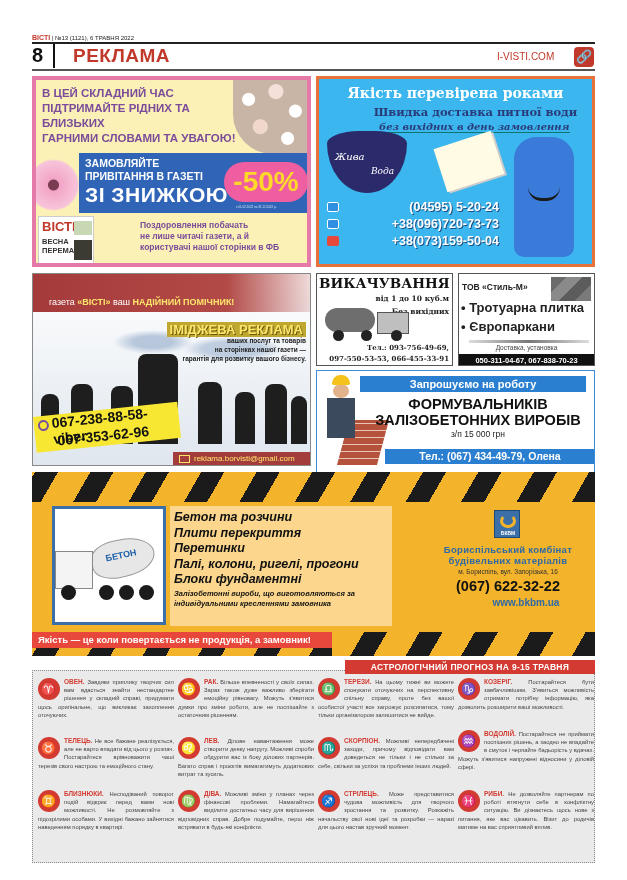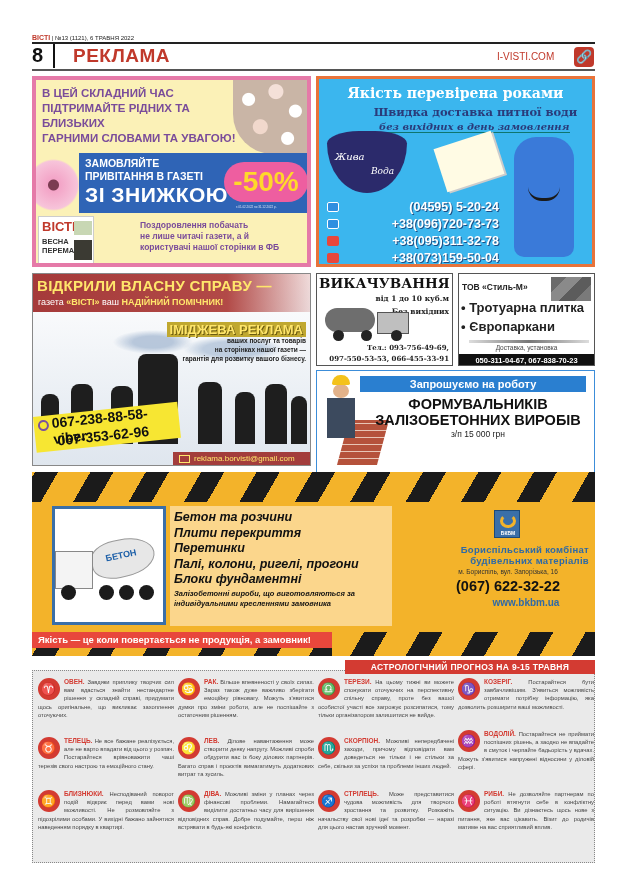--- a/index.html
+++ b/index.html
@@ -48,21 +48,21 @@
   .ad2 .bottle .face { position: absolute; left: 14px; top: 50px; width: 32px; height: 14px; border-bottom: 3px solid #1a1a1a; border-radius: 0 0 16px 16px; }
   .ad2 .phones { position: absolute; left: 8px; top: 119px; }
   .ad2 .phone-row { height: 17px; display: flex; align-items: center; }
   .ad2 .p-icon { width: 12px; height: 10px; border-radius: 2px; margin-right: 12px; }
   .ad2 .p-num { font-size: 12.5px; font-weight: bold; color: #fff; text-shadow: 1px 1px 0 #1e4f85; width: 148px; text-align: right; }
 
   
   .ad3 { position: absolute; left: 32px; top: 273px; width: 279px; height: 193px; background: linear-gradient(#ffffff, #dfe6ee); border: 1px solid #888; overflow: hidden; }
   .ad3 .banner { position: absolute; left: 0; top: 0; width: 100%; height: 38px; background: linear-gradient(90deg, #a53a3a 0%, #b24a47 70%, rgba(178,74,71,0.2) 100%); }
   .ad3 .b1 { position: absolute; left: 4px; top: 3px; font-size: 15px; font-weight: bold; color: #ffe66b; letter-spacing: 0.3px; }
-  .ad3 .b2 { position: absolute; left: 5px; top: 23px; font-size: 9px; color: #fff; }
+  .ad3 .b2 { position: absolute; left: 16px; top: 23px; font-size: 9px; color: #fff; }
   .ad3 .b2 b { color: #ffe66b; }
   .ad3 .map { position: absolute; left: 60px; top: 40px; width: 200px; height: 70px; background: radial-gradient(ellipse at 30% 40%, #9fb4cf 20px, transparent 40px), radial-gradient(ellipse at 70% 50%, #a9bdd5 30px, transparent 50px); opacity: 0.7; }
   .ad3 .image-title { position: absolute; right: 4px; top: 48px; font-size: 13px; font-weight: bold; color: #ffe66b; background: #c0a830; padding: 0 3px; text-shadow: 1px 1px 0 #6a5a10; }
   .ad3 .image-text { position: absolute; right: 4px; top: 62px; font-size: 6.5px; font-weight: bold; color: #222; text-align: right; line-height: 9px; }
   .ad3 .people { position: absolute; left: 0; top: 100px; width: 100%; height: 70px; }
   .ad3 .person { position: absolute; bottom: 0; background: #1e1e1e; border-radius: 8px 8px 0 0; }
   .ad3 .phone-band { position: absolute; left: 0; top: 143px; width: 145px; height: 36px; background: #f7e632; transform: rotate(-6deg); transform-origin: left top; }
   .ad3 .ph1 { position: absolute; left: 18px; top: 0px; font-size: 14px; font-weight: bold; color: #111; }
   .ad3 .ph2 { position: absolute; left: 22px; top: 18px; font-size: 14px; font-weight: bold; color: #111; }
   .ad3 .viber-icon { position: absolute; left: 4px; top: 4px; width: 11px; height: 11px; border-radius: 50%; border: 2px solid #7b519d; background: #f7e632; }
@@ -114,21 +114,21 @@
   .ad7 .drum { position: absolute; left: 50px; top: 4px; width: 64px; height: 38px; background: #e7e7e7; border: 1px solid #999; border-radius: 40% 50% 50% 40%; transform: rotate(-12deg); }
   .ad7 .drum span { position: absolute; left: 14px; top: 10px; font-size: 9px; font-weight: bold; color: #1c5fa8; }
   .ad7 .mcab { position: absolute; left: 14px; top: 16px; width: 38px; height: 38px; background: #f4f4f4; border: 1px solid #888; }
   .ad7 .mw { position: absolute; top: 50px; width: 15px; height: 15px; background: #1b1b1b; border-radius: 50%; }
   .ad7 .list-panel { position: absolute; left: 138px; top: 34px; width: 222px; height: 120px; background: #fbd68c; }
   .ad7 .list-item { font-size: 12.5px; font-weight: bold; font-style: italic; color: #111; line-height: 15.5px; padding-left: 4px; }
   .ad7 .list-note { font-size: 7.5px; font-weight: bold; font-style: italic; color: #111; line-height: 9px; padding-left: 4px; margin-top: 1px; }
   .ad7 .logo { position: absolute; left: 462px; top: 38px; width: 26px; height: 28px; background: #3a6fa8; border: 1px solid #1d4a78; }
   .ad7 .logo .tri { position: absolute; left: 5px; top: 3px; width: 16px; height: 14px; border-radius: 50%; border: 3px solid #f3b32a; border-top-color: transparent; }
   .ad7 .logo .lt { position: absolute; left: 1px; top: 19px; width: 24px; font-size: 5px; color: #fff; text-align: center; font-weight: bold; }
-  .ad7 .company { position: absolute; left: 395px; top: 72px; width: 162px; text-align: right; font-size: 9.5px; font-weight: bold; color: #2f6aa6; line-height: 11px; letter-spacing: 0.3px; }
+  .ad7 .company { position: absolute; left: 395px; top: 72px; width: 162px; text-align: center; font-size: 9.5px; font-weight: bold; color: #2f6aa6; line-height: 11px; letter-spacing: 0.3px; }
   .ad7 .addr { position: absolute; left: 395px; top: 96px; width: 162px; text-align: center; font-size: 6.5px; color: #333; }
   .ad7 .ctel { position: absolute; left: 395px; top: 106px; width: 162px; text-align: center; font-size: 14.5px; font-weight: bold; color: #111; }
   .ad7 .www { position: absolute; left: 413px; top: 125px; width: 162px; text-align: center; font-size: 10px; font-weight: bold; color: #2f6aa6; }
   .ad7 .slogan { position: absolute; left: 0; top: 160px; width: 300px; height: 16px; background: #e8473c; color: #fff; font-size: 9.5px; font-weight: bold; line-height: 16px; padding-left: 6px; }
 
   
   .astro { position: absolute; left: 32px; top: 670px; width: 563px; height: 193px; background: #eaeaea; border: 1px dotted #888; }
   .astro-title { position: absolute; left: 345px; top: 660px; width: 250px; height: 14px; background: #d33b32; color: #fff; font-size: 8.5px; font-weight: bold; text-align: center; line-height: 14px; letter-spacing: 0.3px; }
   .sign { position: absolute; width: 136px; }
   .sign .ico { position: absolute; left: 0; top: 0; width: 22px; height: 22px; border-radius: 50%; background: #d33b32; color: #fff; font-size: 12px; text-align: center; line-height: 22px; }
@@ -201,33 +201,28 @@
     <div class="phone-row">
       <span class="p-icon" style="background:#2f8fe0;border:1px solid #fff"></span>
       <span class="p-num">(04595) 5-20-24</span>
     </div>
     <div class="phone-row">
       <span class="p-icon" style="background:#2f8fe0;border:1px solid #fff"></span>
       <span class="p-num">+38(096)720-73-73</span>
     </div>
     <div class="phone-row">
       <span class="p-icon" style="background:#e8473c"></span>
-      <span class="p-num">+38(095)311-32-78</span>
-    </div>
-    <div class="phone-row">
-      <span class="p-icon" style="background:#e8473c"></span>
       <span class="p-num">+38(073)159-50-04</span>
     </div>
   </div>
 </div>
 
 <div class="ad3">
   <div class="map"></div>
   <div class="banner">
-    <div class="b1">ВІДКРИЛИ ВЛАСНУ СПРАВУ —</div>
     <div class="b2">
       <span>газета </span><b>«ВІСТІ»</b><span> ваш </span><b>НАДІЙНИЙ ПОМІЧНИК!</b>
     </div>
   </div>
   <div class="image-title">ІМІДЖЕВА РЕКЛАМА</div>
   <div class="image-text">
     <div>ваших послуг та товарів</div>
     <div>на сторінках нашої газети —</div>
     <div>гарантія для розвитку вашого бізнесу.</div>
   </div>
@@ -283,20 +278,21 @@
       <div class="body"></div>
       <div class="head"></div>
       <div class="helmet"></div>
   </div>
   <div class="top-band">Запрошуємо на роботу</div>
   <div class="j1">
     <div>ФОРМУВАЛЬНИКІВ</div>
     <div>ЗАЛІЗОБЕТОННИХ ВИРОБІВ</div>
   </div>
   <div class="salary">з/п 15 000 грн</div>
+  <div class="bot-band">Тел.: (067) 434-49-79, Олена</div>
 </div>
 
 <div class="ad7">
   <div class="stripes-top"></div>
   <div class="stripes-bot"></div>
   <div class="stripes-bot2"></div>
   <div class="photo">
     <div class="mixer-truck">
       <div class="drum">
           <span>БЕТОН</span>

